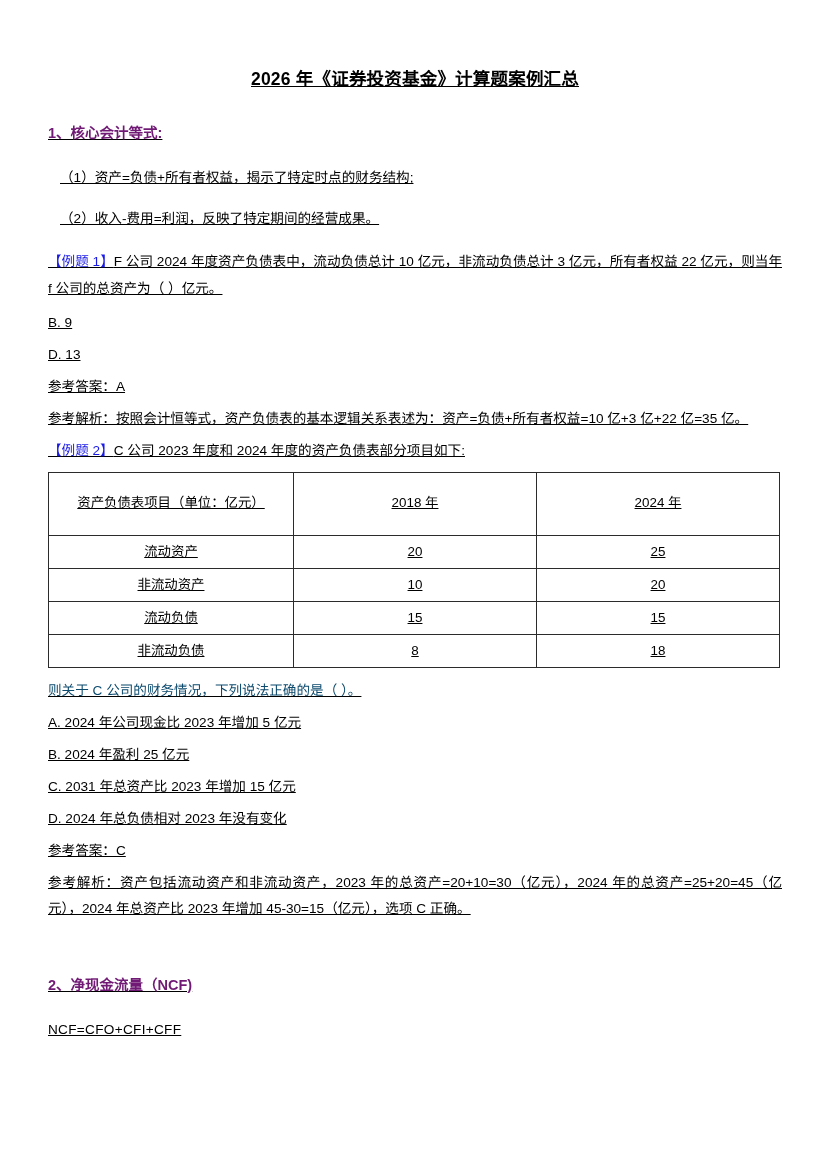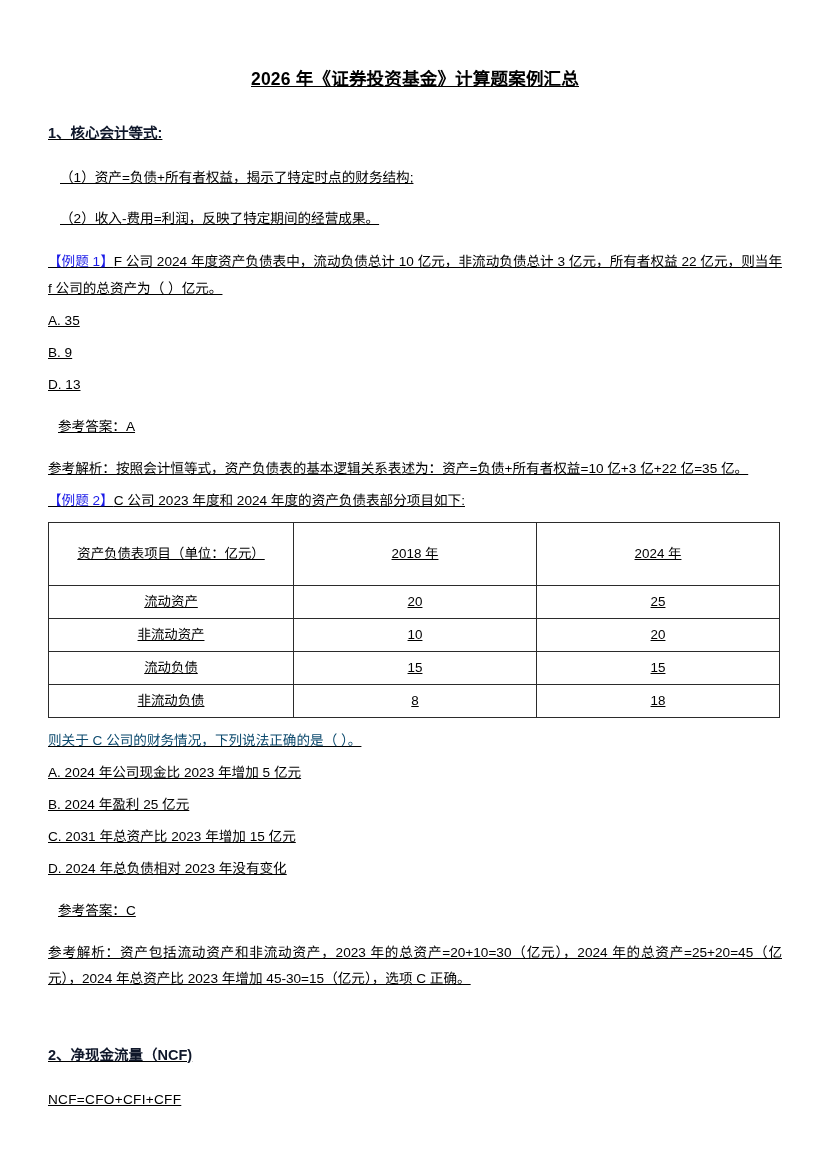--- a/index.html
+++ b/index.html
@@ -41,21 +41,21 @@
     line-height: 1.5;
     color: #000;
   }
 
   
   .section-heading {
     font-size: 14.5px;
     font-weight: bold;
     margin: 0;
     line-height: 1.6;
-    color: #0f172a;
+    color: #701a75;
   }
   .sec1 { padding-top: 30px; }
 
   
   .para {
     font-size: 13.6px;
     line-height: 1.62;
     margin: 0;
     color: #000;
     text-align: justify;
@@ -80,21 +80,21 @@
     line-height: 1.62;
     margin: 0;
     padding-top: 10px;
     color: #000;
   }
   .choice.first-choice { padding-top: 8px; }
 
   .answer-line {
     font-size: 13.6px;
     line-height: 1.62;
-    margin: 10px;
+    margin: 0;
     padding-top: 10px;
     color: #000;
   }
   .analysis-line {
     font-size: 13.6px;
     line-height: 1.9;
     margin: 0;
     padding-top: 8px;
     color: #000;
     text-align: justify;
@@ -162,21 +162,20 @@
     <h1 class="doc-title">2026 年《证券投资基金》计算题案例汇总</h1>
 
     <h2 class="section-heading sec1">1、核心会计等式:</h2>
 
     <p class="para eq-item first">（1）资产=负债+所有者权益，揭示了特定时点的财务结构;</p>
 
     <p class="para eq-item">（2）收入-费用=利润，反映了特定期间的经营成果。</p>
 
     <p class="para example-para"><span class="example-tag">【例题 1】</span><span>F 公司 2024 年度资产负债表中，流动负债总计 10 亿元，非流动负债总计 3 亿元，所有者权益 22 亿元，则当年 f 公司的总资产为（      ）亿元。</span></p>
 
-    <p class="choice first-choice">A. 35</p>
     <p class="choice">B. 9</p>
     <p class="choice">D. 13</p>
 
     <p class="answer-line">参考答案：A</p>
     <p class="analysis-line">参考解析：按照会计恒等式，资产负债表的基本逻辑关系表述为：资产=负债+所有者权益=10 亿+3 亿+22 亿=35 亿。</p>
 
     <p class="para" style="padding-top:8px;"><span class="example-tag">【例题 2】</span><span>C 公司 2023 年度和 2024 年度的资产负债表部分项目如下:</span></p>
 
     <div class="table-wrap">
       <table class="bs-table">

